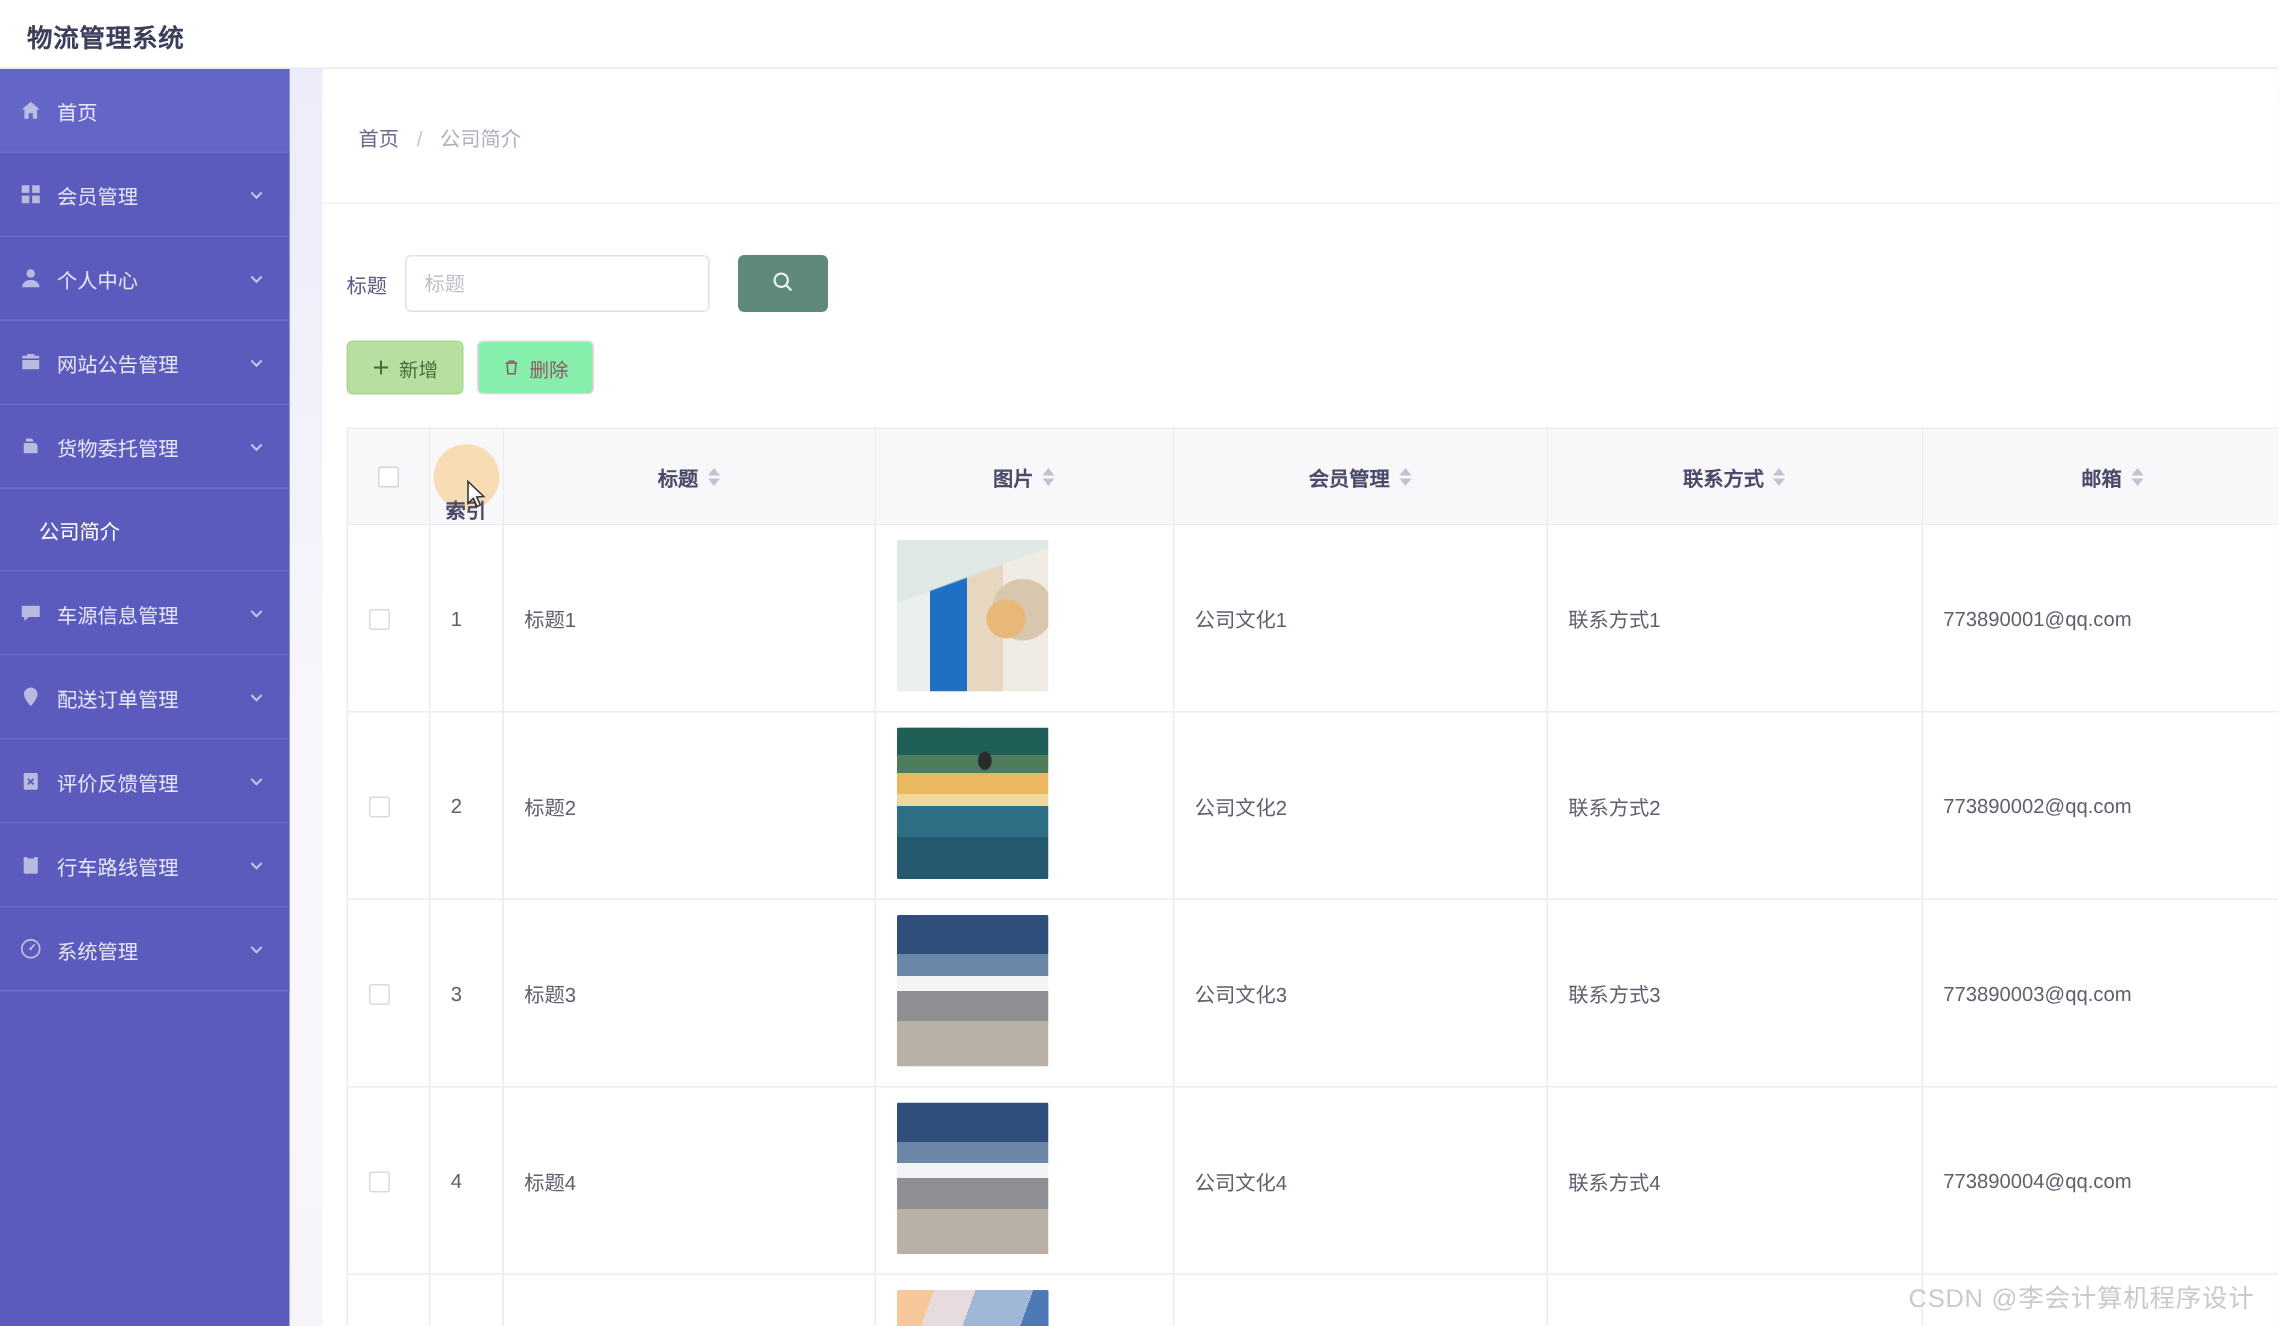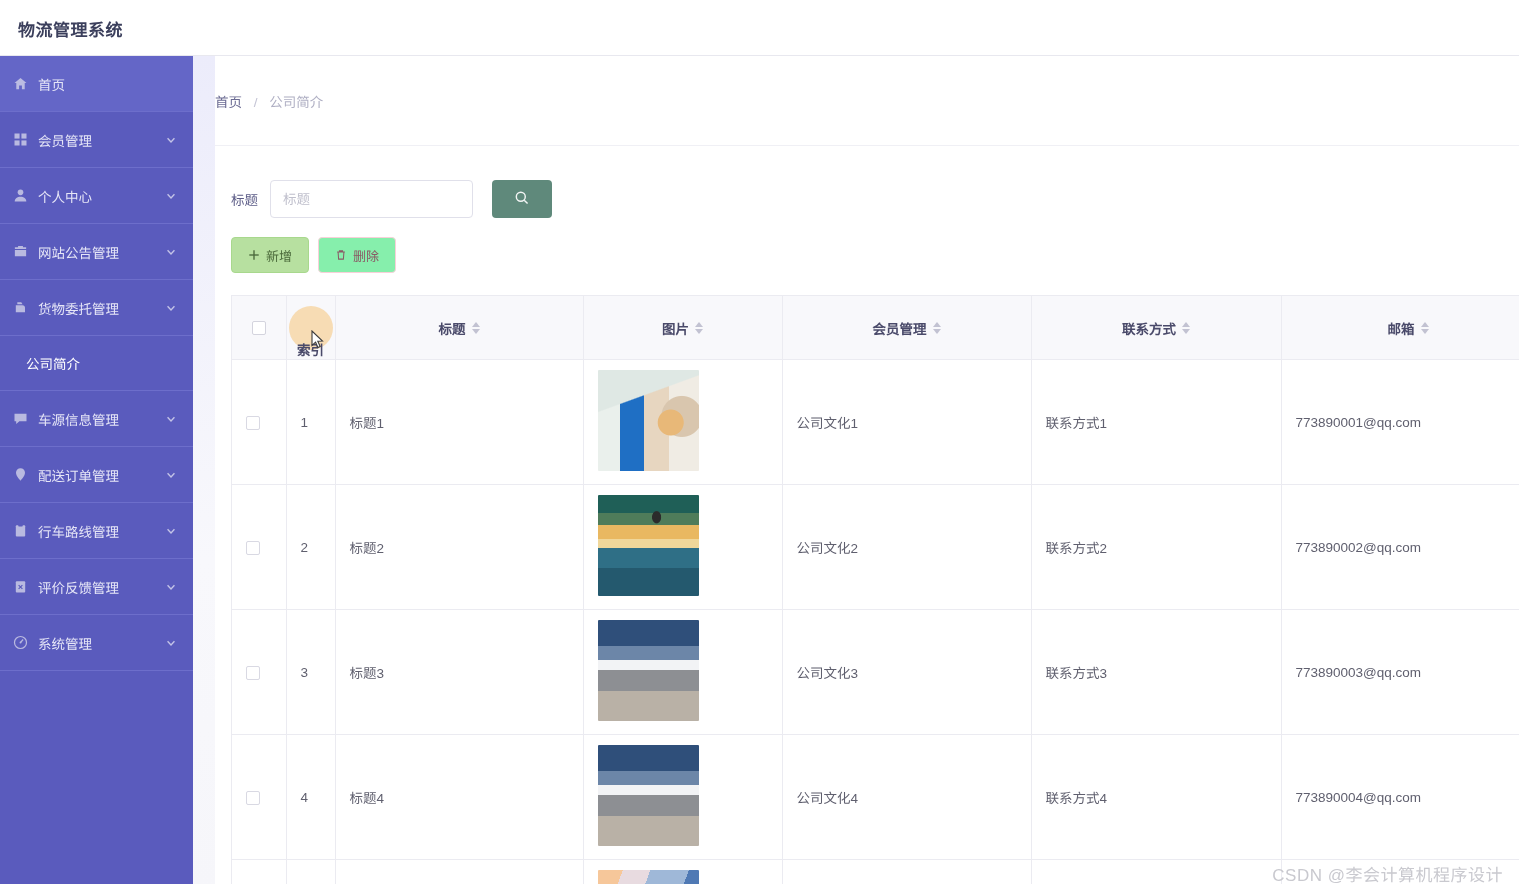--- a/index.html
+++ b/index.html
@@ -7,21 +7,21 @@
   html, body {
     width: 1519px;
     height: 884px;
     overflow: hidden;
     font-family: "Liberation Sans", "DejaVu Sans", sans-serif;
     background: #ffffff;
   }
 
   
   .topbar {
-    height: 56px;
+    height: 46px;
     background: #ffffff;
     display: flex;
     align-items: center;
     padding-left: 18px;
     position: relative;
   }
   .topbar-title {
     font-size: 17px;
     font-weight: bold;
     color: #3b3f5c;
@@ -115,21 +115,21 @@
     padding: 0;
     position: relative;
     overflow: hidden;
   }
 
   .crumb-card {
     background: #ffffff;
     height: 90px;
     display: flex;
     align-items: center;
-    padding-left: 0;
+    padding-left: 24px;
     border-bottom: 1px solid #f0f0f5;
   }
   .crumb {
     font-size: 13.5px;
     color: #9a9ab4;
   }
   .crumb .c-home { color: #6b6b93; cursor: pointer; }
   .crumb .c-sep { margin: 0 8px; color: #c3c3d4; }
   .crumb .c-cur { color: #b0b0c4; }
 
@@ -441,36 +441,36 @@
         </span>
         <span class="menu-label">配送订单管理</span>
         <span class="chev"><svg viewBox="0 0 14 14">
             <polyline points="3,5 7,9.2 11,5"></polyline>
           </svg></span>
       </div>
       <div class="menu-item">
         <span class="menu-ico">
           <svg viewBox="0 0 16 16">
             <rect x="3" y="2.4" width="10" height="12" rx="1"></rect>
+            <path d="M6 6.6l4 4M10 6.6l-4 4" stroke="#5a5bbd" stroke-width="1.3" fill="none"></path>
+          </svg>
+        </span>
+        <span class="menu-label">评价反馈管理</span>
+        <span class="chev"><svg viewBox="0 0 14 14">
+            <polyline points="3,5 7,9.2 11,5"></polyline>
+          </svg></span>
+      </div>
+      <div class="menu-item">
+        <span class="menu-ico">
+          <svg viewBox="0 0 16 16">
+            <rect x="3" y="2.4" width="10" height="12" rx="1"></rect>
             <rect x="5.6" y="1" width="4.8" height="2.6" rx=".7" fill="#5a5bbd"></rect>
           </svg>
         </span>
         <span class="menu-label">行车路线管理</span>
-        <span class="chev"><svg viewBox="0 0 14 14">
-            <polyline points="3,5 7,9.2 11,5"></polyline>
-          </svg></span>
-      </div>
-      <div class="menu-item">
-        <span class="menu-ico">
-          <svg viewBox="0 0 16 16">
-            <rect x="3" y="2.4" width="10" height="12" rx="1"></rect>
-            <path d="M6 6.6l4 4M10 6.6l-4 4" stroke="#5a5bbd" stroke-width="1.3" fill="none"></path>
-          </svg>
-        </span>
-        <span class="menu-label">评价反馈管理</span>
         <span class="chev"><svg viewBox="0 0 14 14">
             <polyline points="3,5 7,9.2 11,5"></polyline>
           </svg></span>
       </div>
       <div class="menu-item">
         <span class="menu-ico">
           <svg viewBox="0 0 16 16">
             <circle cx="8" cy="8" r="6.4" fill="none" stroke="#cfcfe8" stroke-width="1.3"></circle>
             <path d="M8 8l2.8-3.2" stroke="#cfcfe8" stroke-width="1.3" fill="none"></path>
             <circle cx="8" cy="8" r="1"></circle>

